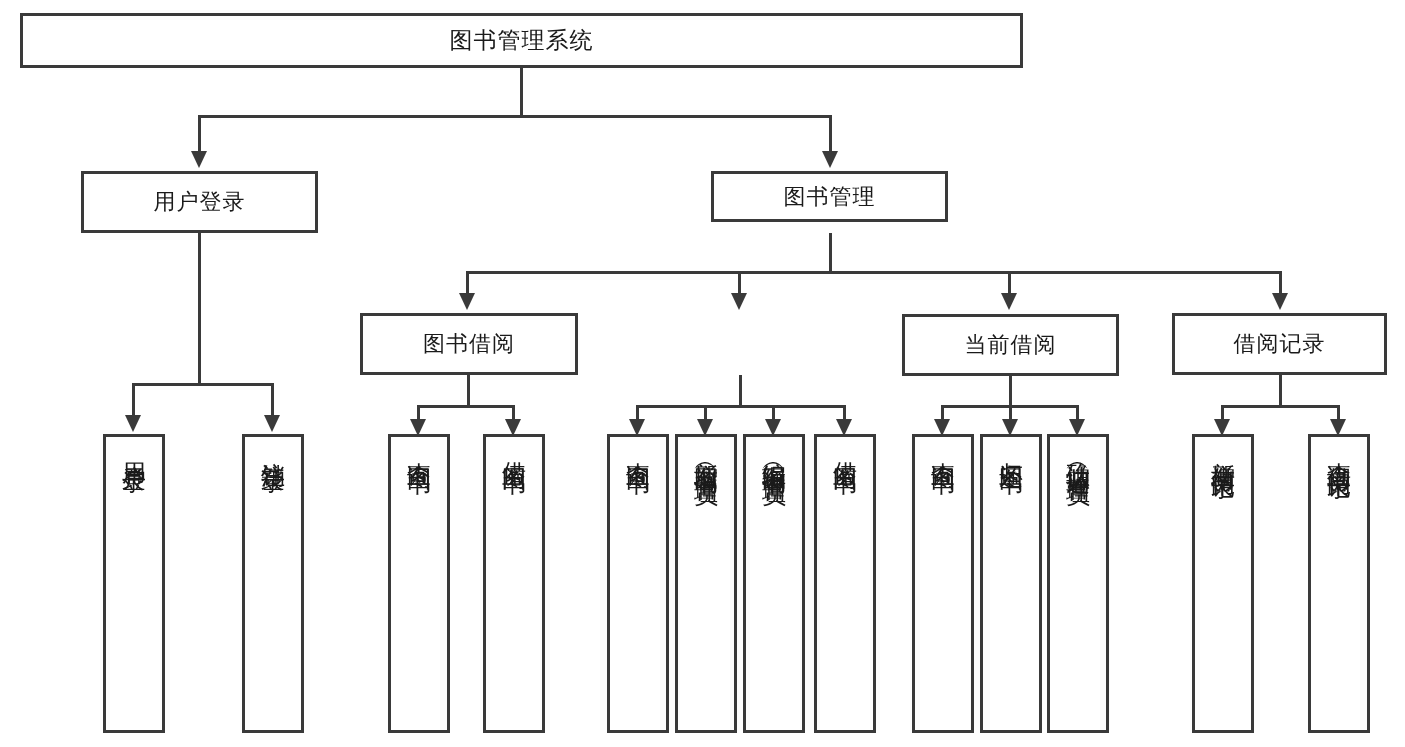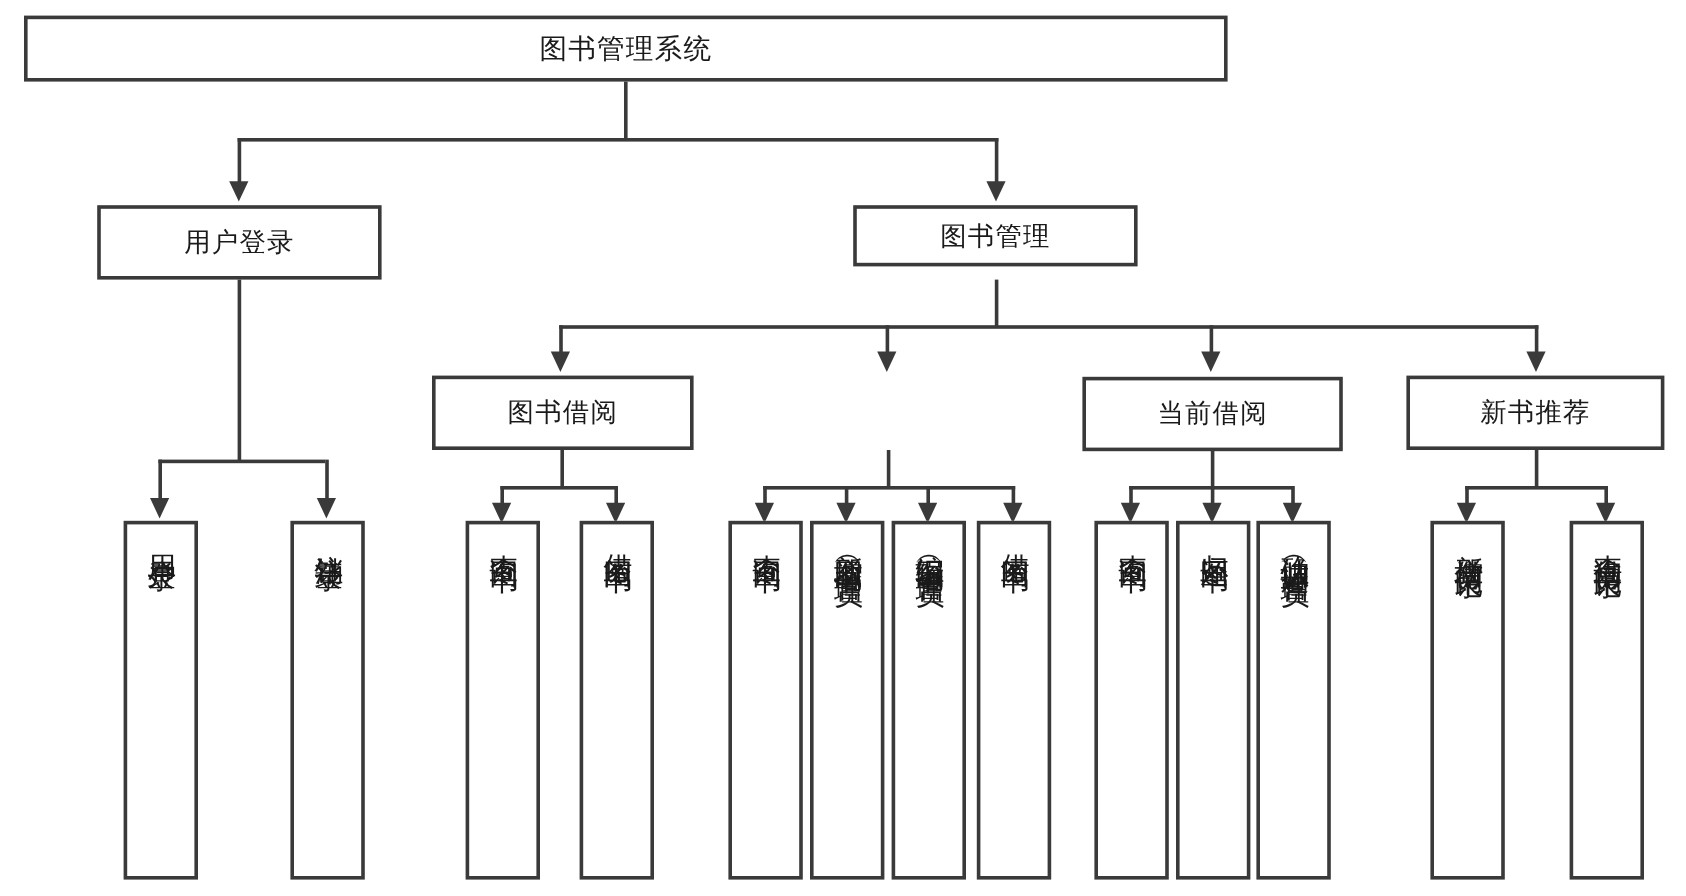--- a/index.html
+++ b/index.html
@@ -124,21 +124,21 @@
   <div class="vline" style="left:1279px; top:271px; height:24px;"></div>
   <div class="arrow" style="left:1272px; top:293px;"></div>
 
   <div class="node horizontal" style="left:360px; top:313px; width:218px; height:62px;">
     <span class="label">图书借阅</span>
   </div>
   <div class="node horizontal" style="left:902px; top:314px; width:217px; height:62px;">
     <span class="label">当前借阅</span>
   </div>
   <div class="node horizontal" style="left:1172px; top:313px; width:215px; height:62px;">
-    <span class="label">新书推荐</span>
+    <span class="label">借阅记录</span>
   </div>
 
   <div class="vline" style="left:467px; top:375px; height:32px;"></div>
   <div class="hline" style="left:417px; top:405px; width:98px;"></div>
   <div class="vline" style="left:417px; top:405px; height:16px;"></div>
   <div class="arrow" style="left:410px; top:419px;"></div>
   <div class="vline" style="left:512px; top:405px; height:16px;"></div>
   <div class="arrow" style="left:505px; top:419px;"></div>
 
   <div class="vline" style="left:739px; top:375px; height:32px;"></div>

